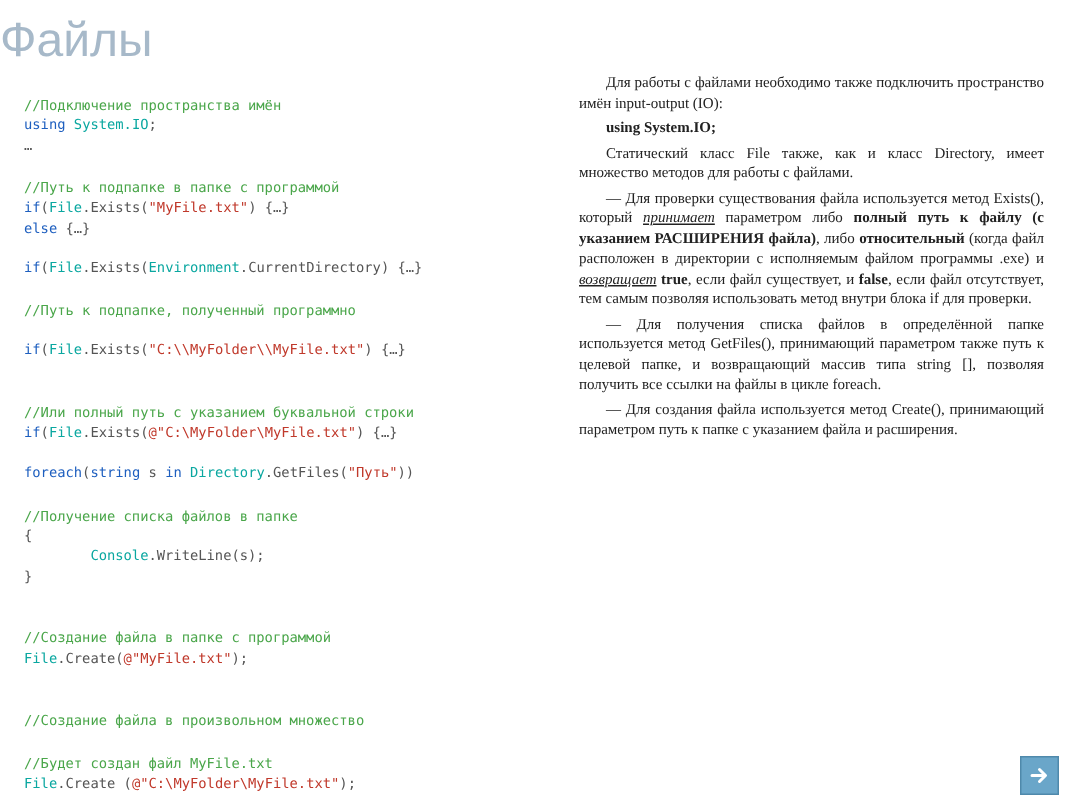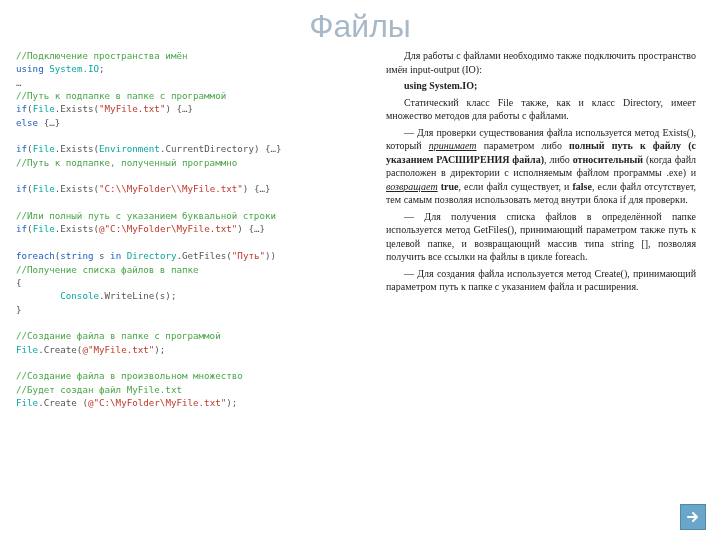--- a/index.html
+++ b/index.html
@@ -3,21 +3,21 @@
 <meta charset="utf-8">
 <style>
   * { box-sizing: border-box; margin: 0; padding: 0; }
   body {
     width: 720px; height: 540px;
     background: #fff;
     font-family: "Segoe UI", Arial, sans-serif;
     position: relative;
   }
   .title {
-    text-align: center;
+    text-align: left;
     color: #a7b9c9;
     font-size: 32px;
     font-weight: 400;
     padding: 8px 0 4px 0;
   }
   .cols {
     display: flex;
     padding: 0 16px;
     gap: 18px;
   }
@@ -31,21 +31,21 @@
   .right {
     width: 310px;
     font-family: Georgia, "Times New Roman", serif;
     font-size: 10px;
     line-height: 1.35;
     color: #222;
     text-align: justify;
   }
   .right p { margin-bottom: 3px; text-indent: 18px; }
   .code-line { white-space: pre; }
-  .c-comment { color: #4aa64a; }
+  .c-comment { color: #4aa64a; margin-top: 15px; }
   .c-key { color: #1e5fbf; margin-top: 20px; }
   .c-type { color: #0aa7a0; }
   .c-str { color: #c0392b; }
   .bold { font-weight: 700; }
   .ital-ul { font-style: italic; text-decoration: underline; }
   .nav {
     position: absolute;
     right: 14px; bottom: 10px;
     width: 26px; height: 26px;
     background: #6aa6c9;

